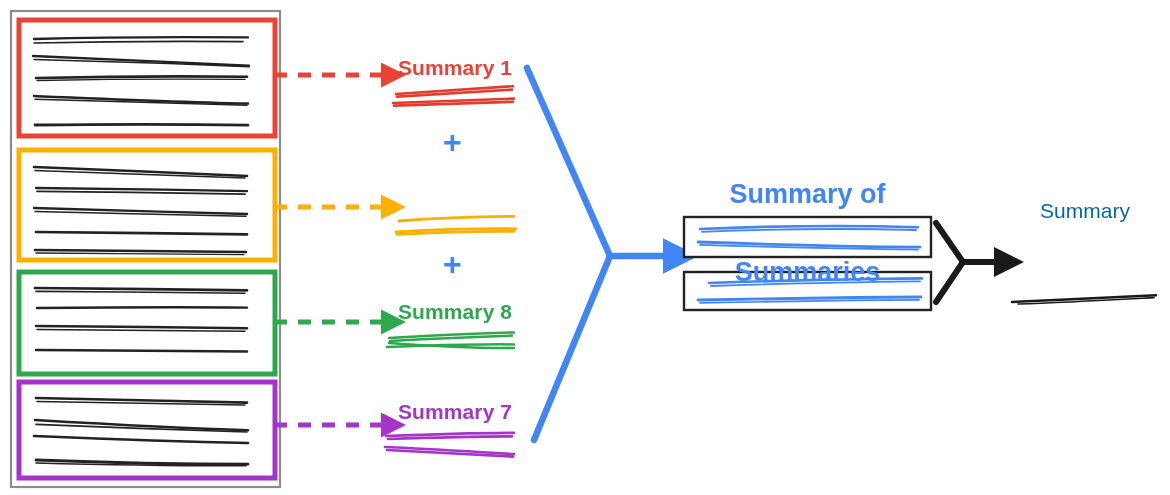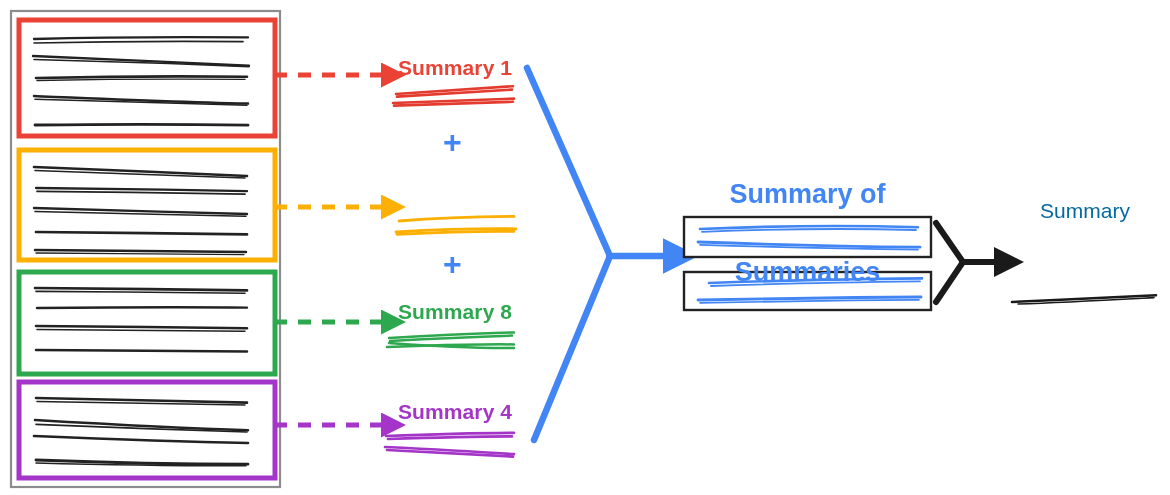--- a/index.html
+++ b/index.html
@@ -188,21 +188,21 @@
       <path d="M1018 304.0 C 1064 302.4, 1112 299.8, 1154 297.6" stroke-width="1.6"></path>
     </g>
 
   </svg>
 
   <div style="position:absolute; left:398px; top:56px; font-size:21px; color:#EA4335;" class="doc-label">Summary 1</div>
 
 
   <div style="position:absolute; left:398px; top:300px; font-size:21px; color:#2EA84F;" class="doc-label">Summary 8</div>
 
-  <div style="position:absolute; left:398px; top:400px; font-size:21px; color:#A435C8;" class="doc-label">Summary 4</div>
+  <div style="position:absolute; left:398px; top:400px; font-size:21px; color:#A435C8;" class="doc-label">Summary 7</div>
 
   <div style="position:absolute; left:443px; top:126px; font-size:32px; font-weight:700; color:#4285F4; line-height:1;">+</div>
 
   <div style="position:absolute; left:443px; top:248px; font-size:32px; font-weight:700; color:#4285F4; line-height:1;">+</div>
 
   <div style="position:absolute; left:684px; top:133px; width:247px; text-align:center; color:#4285F4; font-size:27px; line-height:34px;">
     <div class="sos-label">Summary of</div>
     <div class="sos-label">Summaries</div>
   </div>
 

